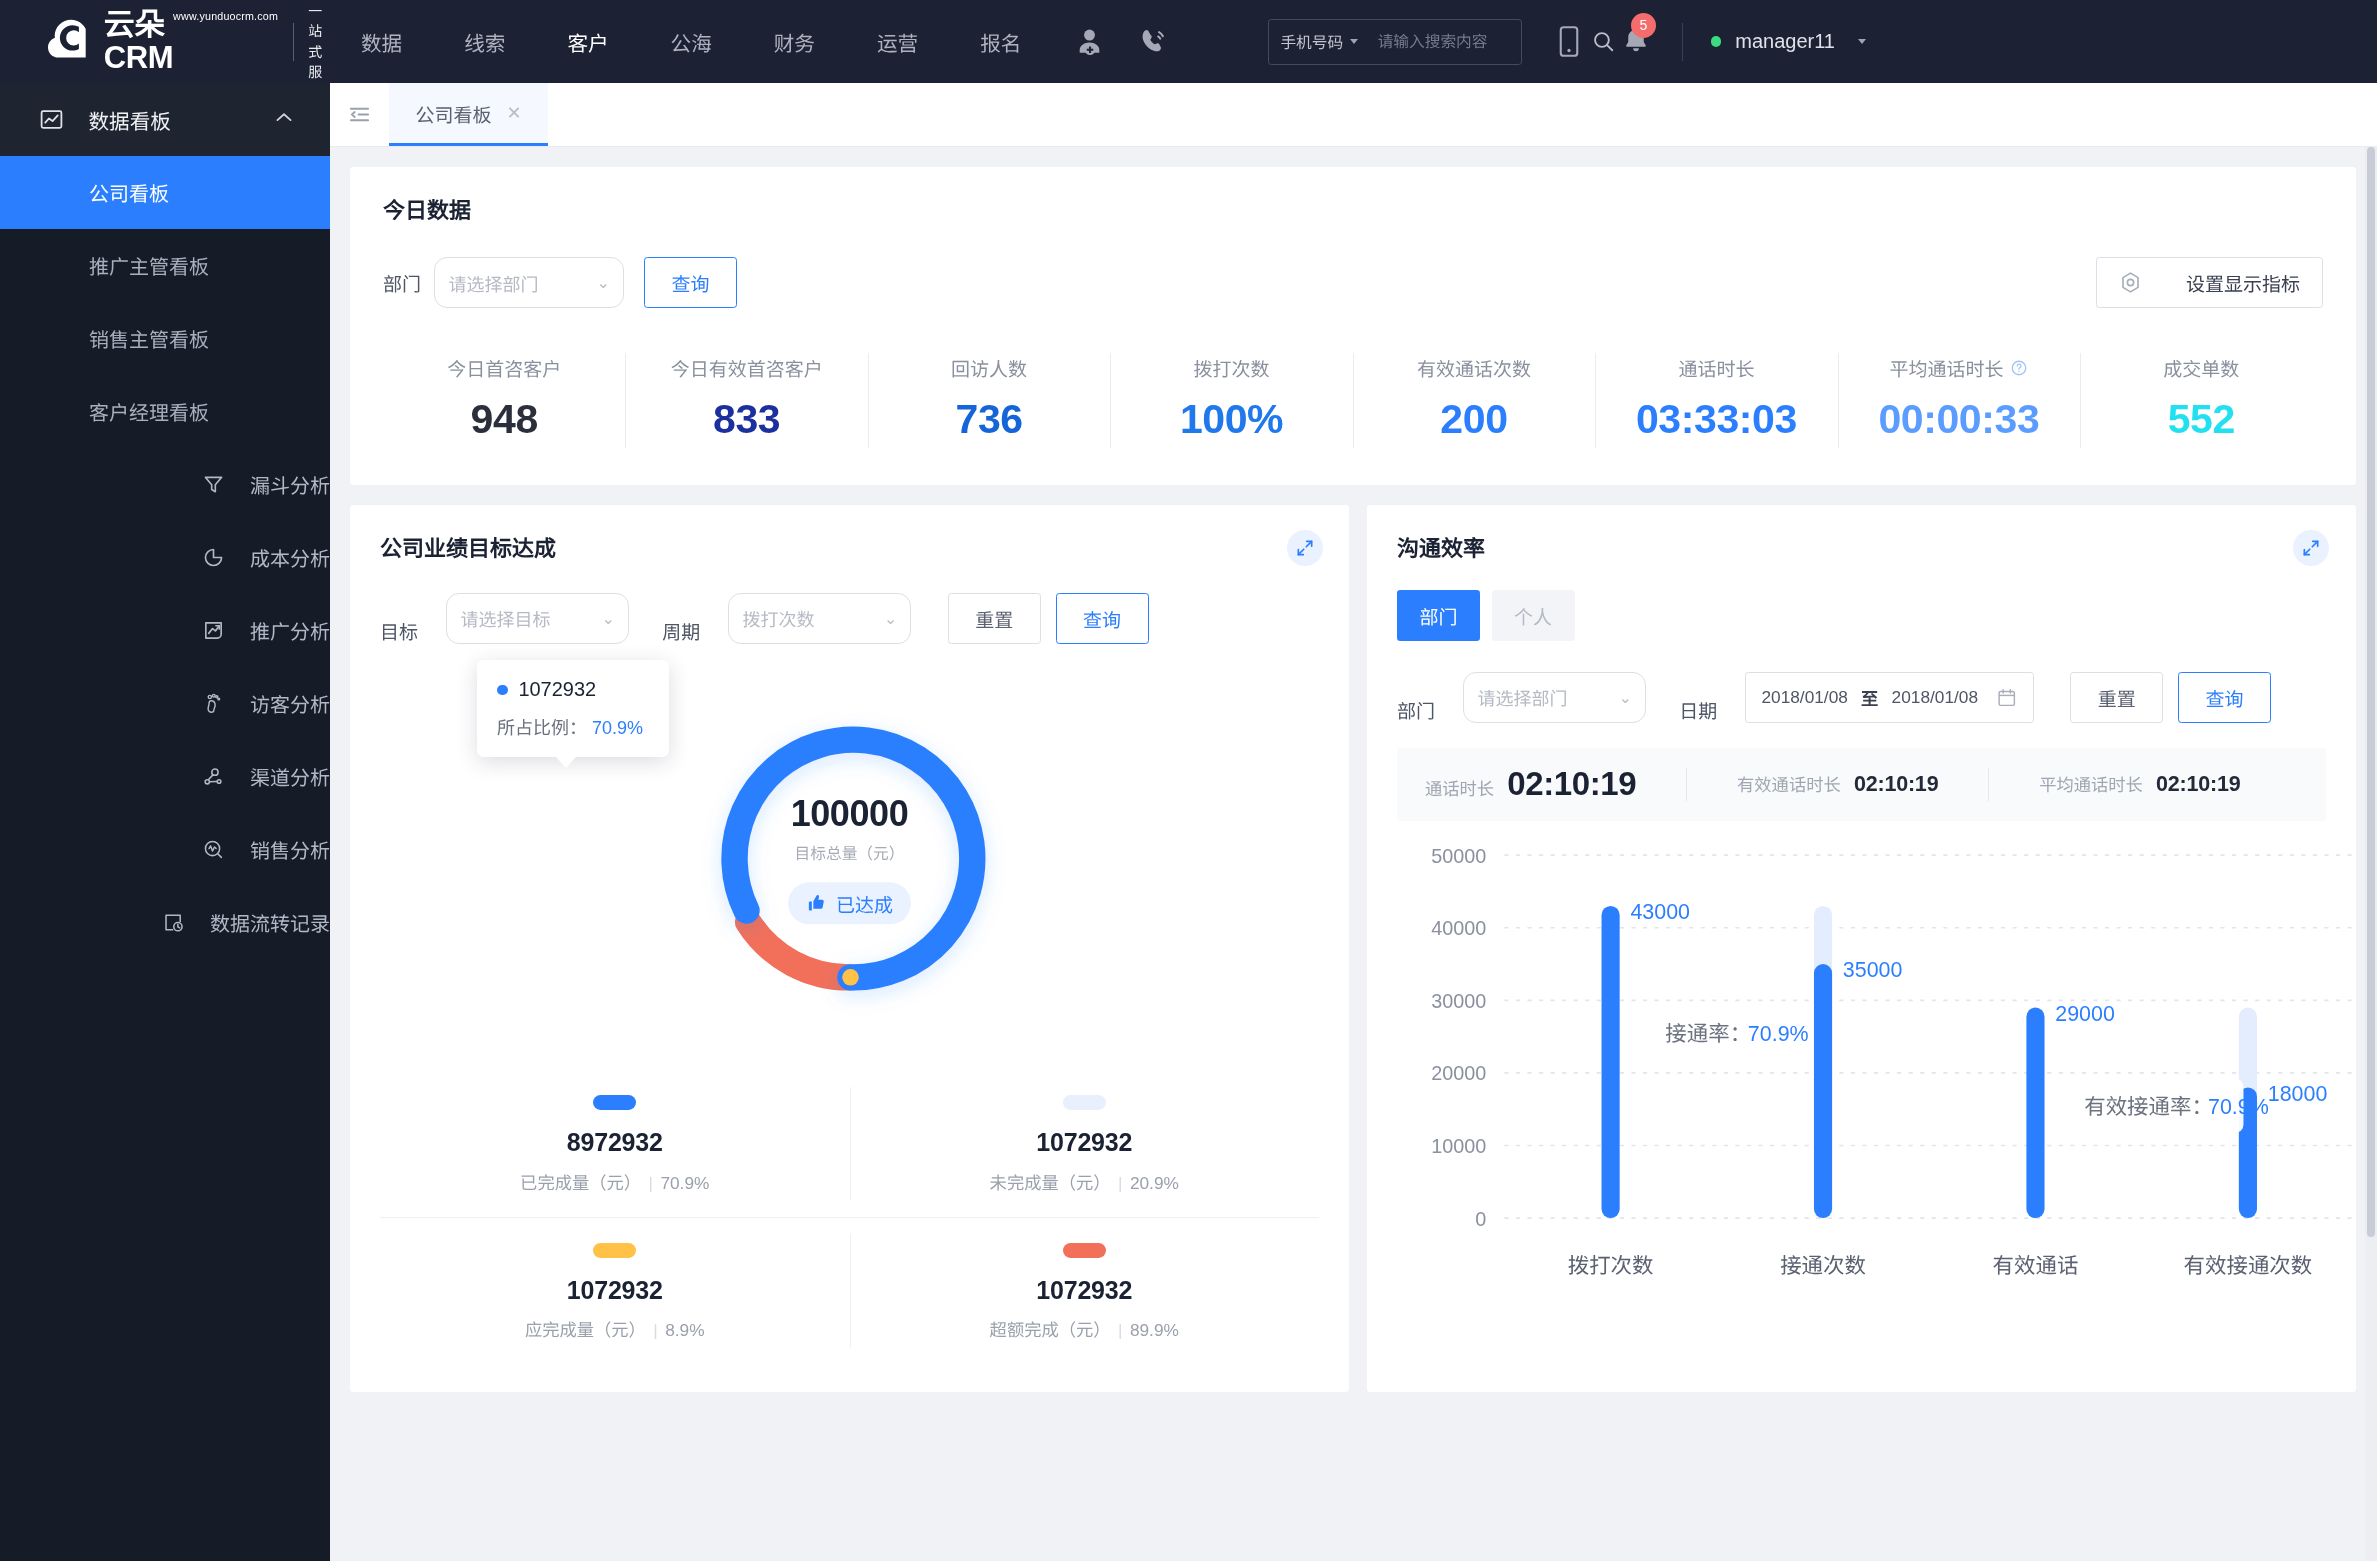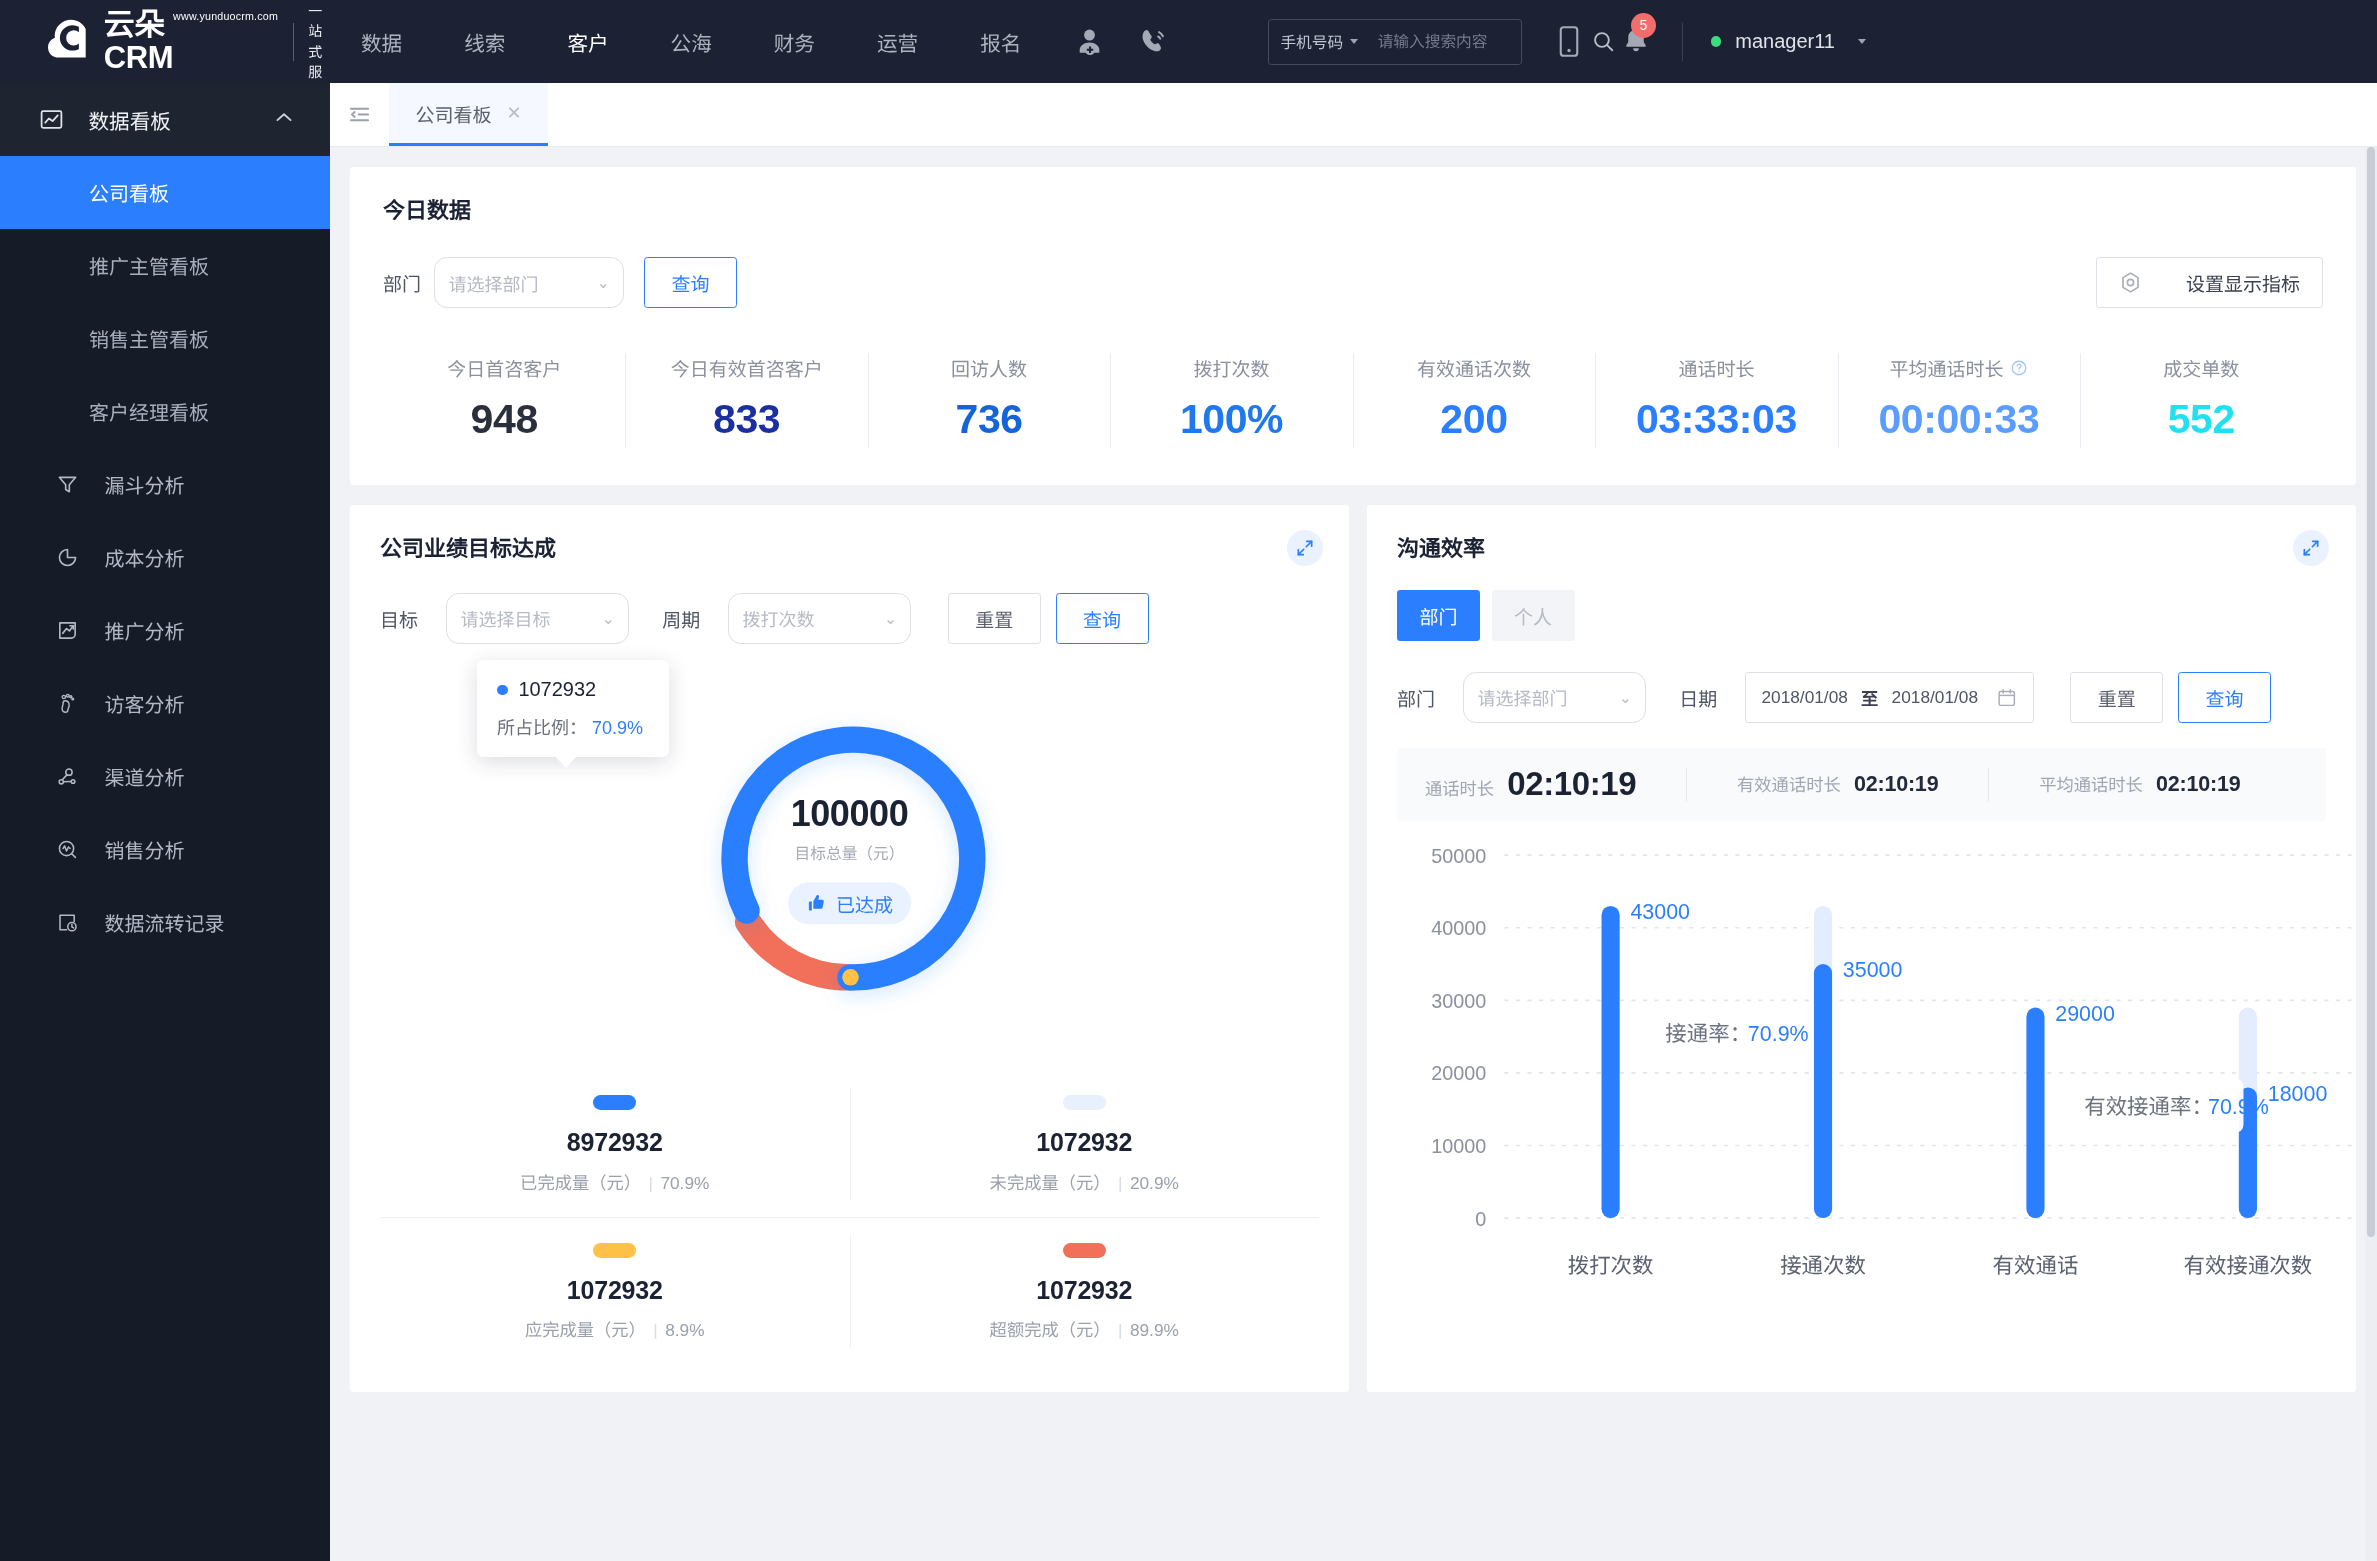--- a/index.html
+++ b/index.html
@@ -73,21 +73,21 @@
   }
   .side-icon { width: 31px; flex: none; display: flex; align-items: center; justify-content: center; }
   .side-group-label { font-size: 20.6px; color: #f0f2f5; margin-left: 21.5px; flex: 1; }
   .chevron-up { margin-left: auto; }
   .side-sub {
     height: 73px; display: flex; align-items: center; padding-left: 89px;
     font-size: 20px; color: #a9afbd; cursor: pointer;
   }
   .side-sub.active { background: #2b7fff; color: #ffffff; }
   .side-item {
-    height: 73px; display: flex; align-items: center; padding-left: 52px; cursor: pointer;
+    height: 73px; display: flex; align-items: center; padding-left: 52px; cursor: pointer; justify-content: flex-end;
   }
   .side-item-label { font-size: 20px; color: #b2b8c6; margin-left: 21.5px; }
 
   
   .main { position: absolute; top: 83px; left: 330px; width: 2047px; height: 1479px; background: #f0f2f5; }
 
   .tabbar { height: 64px; background: #ffffff; display: flex; align-items: stretch; border-bottom: 0.8px solid #e8ebf0; }
   .tab-collapse { width: 59px; display: flex; align-items: center; justify-content: center; cursor: pointer; }
   .tab {
     display: flex; align-items: center; padding: 0 26.4px; background: #f5f9ff;
@@ -140,21 +140,21 @@
   .panels { display: flex; gap: 18px; margin-top: 20px; }
   .panel-left { width: 999px; padding: 25px 30px 28px 30px; position: relative; }
   .panel-right { flex: 1; padding: 25px 30px 28px 30px; position: relative; }
 
   .expand-btn {
     position: absolute; right: 26.4px; top: 25px; width: 36px; height: 36px;
     border-radius: 50%; background: #eaf2ff; display: flex; align-items: center; justify-content: center;
     cursor: pointer;
   }
 
-  .filter-row { display: flex; align-items: center; margin-top: 31px; gap: 15px; flex-wrap: nowrap; }
+  .filter-row { display: flex; align-items: flex-end; margin-top: 31px; gap: 15px; flex-wrap: nowrap; }
 
   
   .donut-area { position: relative; height: 413px; margin-top: 8.3px; }
   .donut-center {
     position: absolute; left: 50%; top: 50%; transform: translate(-50%, -50%);
     text-align: center; width: 248px;
   }
   .donut-total { font-size: 36px; font-weight: 700; color: #1b2233; letter-spacing: -0.4px; }
   .donut-sub { font-size: 15.7px; color: #a5aab6; margin-top: 6.6px; }
   .reached-pill {

